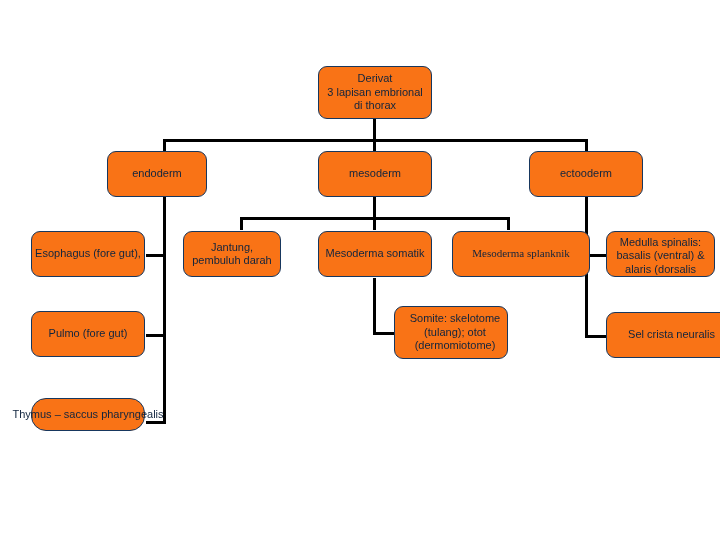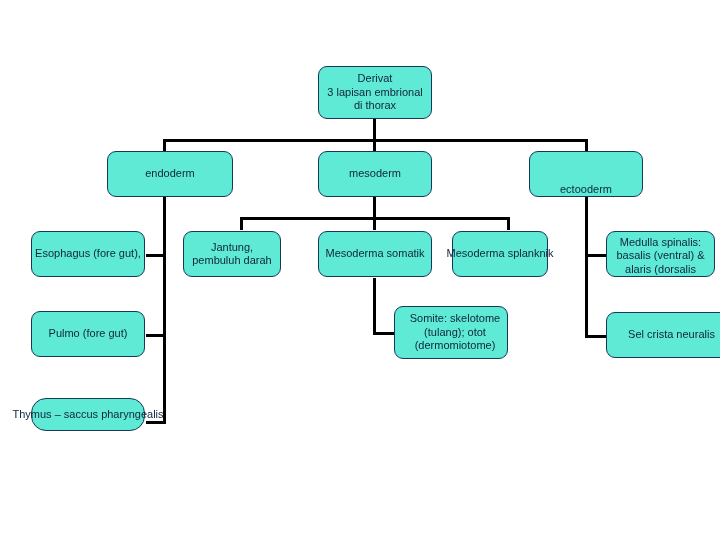--- a/index.html
+++ b/index.html
@@ -15,21 +15,21 @@
   }
   #canvas {
     position: relative;
     width: 720px;
     height: 540px;
     background: #ffffff;
   }
   .node {
     position: absolute;
     box-sizing: border-box;
-    background: #5eead4;
+    background: #f97316;
     border: 1px solid #17375e;
     border-radius: 9px;
     display: flex;
     align-items: center;
     justify-content: center;
     text-align: center;
     color: #10243e;
     font-size: 11px;
     line-height: 13.5px;
     z-index: 3;
@@ -89,29 +89,29 @@
   <div class="line v" style="left:585px; top:196px; height:142px;"></div>
   <div class="line h" style="left:585px; top:254px; width:22px;"></div>
   <div class="line h" style="left:585px; top:335px; width:22px;"></div>
 
   <div class="node" style="left:318px; top:66px; width:114px; height:53px;">
     <span class="label">Derivat
 3 lapisan embrional
 di thorax</span>
   </div>
 
-  <div class="node" style="left:107px; top:151px; width:126px; height:46px;">
+  <div class="node" style="left:107px; top:151px; width:100px; height:46px;">
     <span class="label">endoderm</span>
   </div>
 
   <div class="node" style="left:318px; top:151px; width:114px; height:46px;">
     <span class="label">mesoderm</span>
   </div>
 
-  <div class="node" style="left:529px; top:151px; width:114px; height:46px;align-items:flex-end;">
+  <div class="node" style="left:529px; top:151px; width:114px; height:46px;">
     <span class="label">ectooderm</span>
   </div>
 
   <div class="node overflow-x" style="left:31px; top:231px; width:114px; height:46px;">
     <span class="label">Esophagus (fore gut),</span>
   </div>
 
   <div class="node" style="left:31px; top:311px; width:114px; height:46px;">
     <span class="label">Pulmo (fore gut)</span>
   </div>
@@ -123,21 +123,21 @@
 
   <div class="node" style="left:183px; top:231px; width:98px; height:46px;">
     <span class="label">Jantung,
 pembuluh darah</span>
   </div>
 
   <div class="node overflow-x" style="left:318px; top:231px; width:114px; height:46px;">
     <span class="label">Mesoderma somatik</span>
   </div>
 
-  <div class="node overflow-x" style="left:452px; top:231px; width:96px; height:46px;">
+  <div class="node overflow-x" style="left:452px; top:231px; width:138px; height:46px;font-family:Liberation Serif, serif;">
     <span class="label">Mesoderma splanknik</span>
   </div>
 
   <div class="node" style="left:394px; top:306px; width:114px; height:53px;padding-left:8px;">
     <span class="label">Somite: skelotome
 (tulang); otot
 (dermomiotome)</span>
   </div>
 
   <div class="node clip" style="left:606px; top:231px; width:109px; height:46px;">

